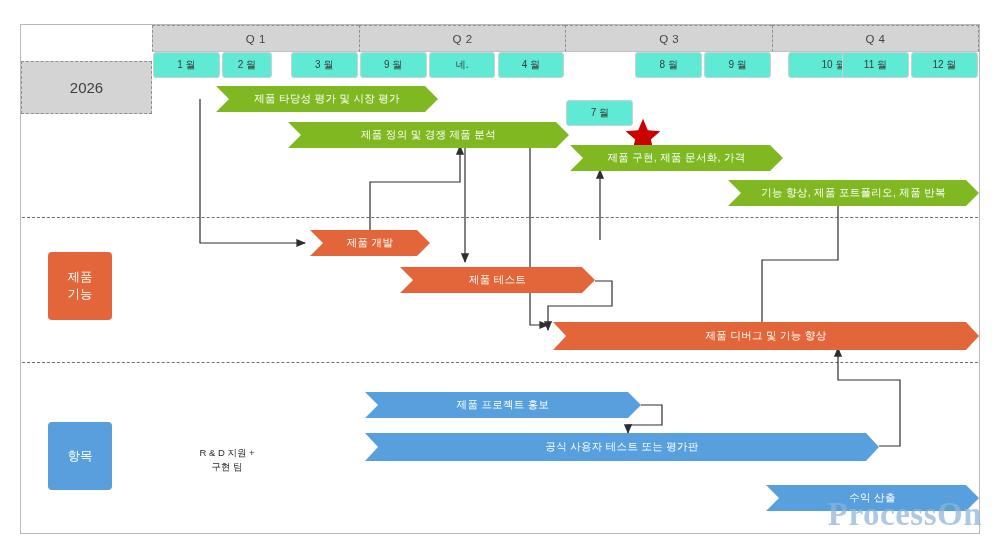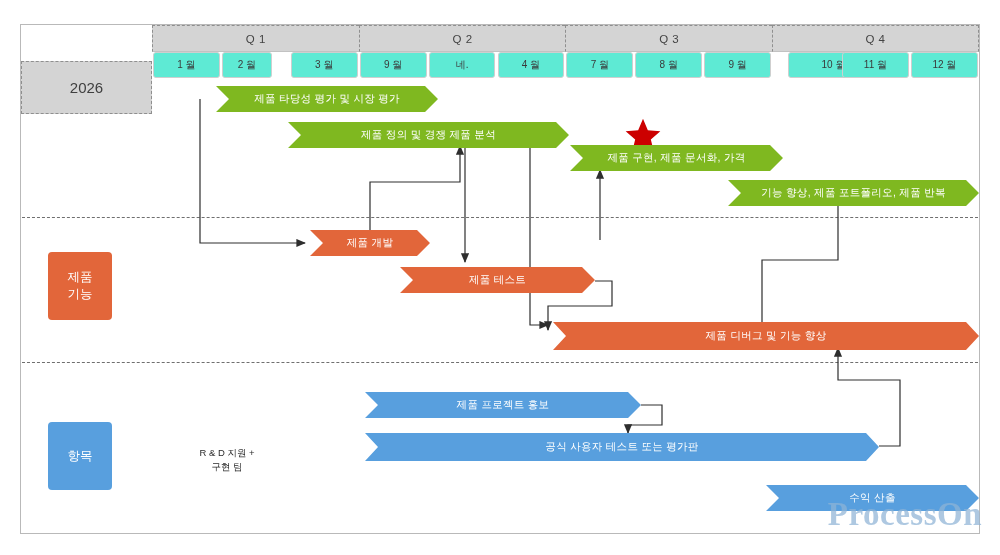--- a/index.html
+++ b/index.html
@@ -130,21 +130,21 @@
         <div class="qcell" style="left: 413.4px; width: 206.7px;">Q 3</div>
         <div class="qcell last" style="left: 620.1px; width: 206.7px;">Q 4</div>
       </div>
     <div class="mrow" id="m-row">
         <div class="mcell" style="left: 1px; width: 66.9px;">1 월</div>
         <div class="mcell" style="left: 69.9px; width: 50px;">2 월</div>
         <div class="mcell" style="left: 138.8px; width: 66.9px;">3 월</div>
         <div class="mcell" style="left: 207.7px; width: 66.9px;">9 월</div>
         <div class="mcell" style="left: 276.6px; width: 66.9px;">네.</div>
         <div class="mcell" style="left: 345.5px; width: 66.9px;">4 월</div>
-        <div class="mcell" style="left: 414.4px; width: 66.9px;">7 월</div>
+        <div class="mcell" style="left: 414.4px; width: 66.9px; margin-top: 48px;">7 월</div>
         <div class="mcell" style="left: 483.3px; width: 66.9px;">8 월</div>
         <div class="mcell" style="left: 552.2px; width: 66.9px;">9 월</div>
         <div class="mcell" style="left: 636px; width: 91px;">10 월</div>
         <div class="mcell" style="left: 690px; width: 66.9px;">11 월</div>
         <div class="mcell" style="left: 758.9px; width: 66.9px;">12 월</div>
       </div>
   </div>
 
   <div class="lane-sep" style="top:217px"></div>
   <div class="lane-sep" style="top:362px"></div>

